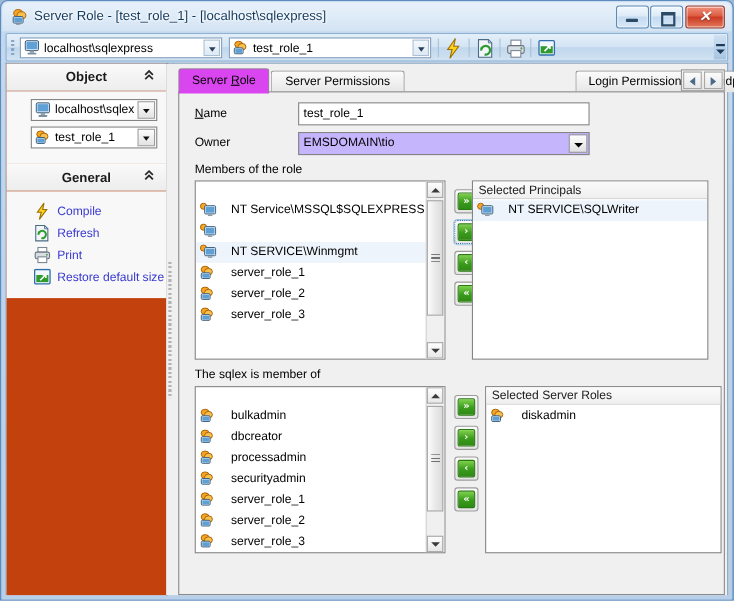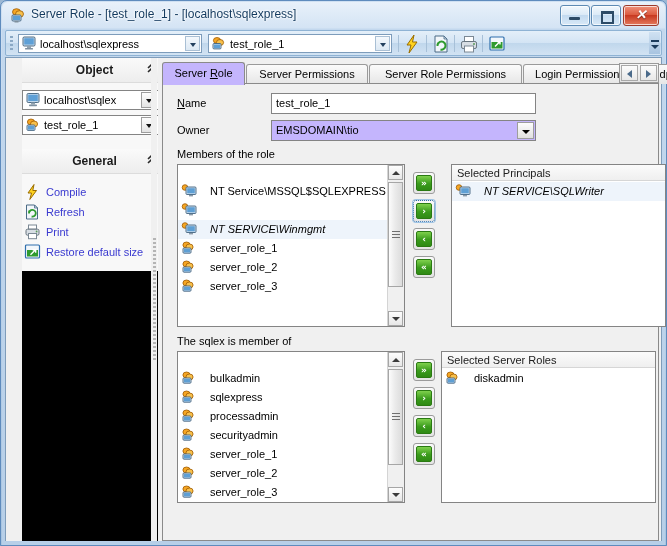--- a/index.html
+++ b/index.html
@@ -108,38 +108,38 @@
   
   #client{
     position:absolute;left:3px;top:55px;right:3px;bottom:4px;
     background:#f0f0f0;
     border:1px solid #7e9cba;
     border-bottom:none;
     box-sizing:border-box;
   }
   
   #sidebar{
-    position:absolute;left:16px;top:0;width:145px;bottom:0;
-    background:#000000;
+    position:absolute;left:0;top:0;width:145px;bottom:0;
+    background:#c2410c;
     border-right:2px solid #0f172a;
   }
   .panel-head{
     position:relative;height:24px;
     background:linear-gradient(to bottom,#fafafa,#ededed);
     border-bottom:1px solid #dcdcdc;
   }
   .panel-head .ph-title{
     position:absolute;left:0;right:0;top:5px;text-align:center;
     font-size:12px;font-weight:bold;color:#1a1a1a;
   }
   .ph-chev{
     position:absolute;right:10px;top:5px;width:11px;height:12px;color:#333;
     font-size:10px;line-height:12px;text-align:center;cursor:default;
   }
-  .panel-body{padding:7px 8px 9px 0;background:#f8f8f8;}
+  .panel-body{padding:7px 8px 9px 22px;background:#f8f8f8;}
   .sb-combo{
     position:relative;height:20px;margin-bottom:5px;
     background:#fff;border:1px solid #848484;
     box-sizing:border-box;
   }
   .sb-combo .cb-icon{position:absolute;left:2px;top:1px;width:16px;height:16px;}
   .sb-combo .cb-text{
     position:absolute;left:21px;top:3px;right:19px;
     font-size:11px;white-space:nowrap;overflow:hidden;color:#000;
   }
@@ -185,21 +185,21 @@
     box-sizing:border-box;
     font-size:11px;color:#000;
     line-height:19px;
     text-align:center;
     cursor:default;
     white-space:nowrap;
     overflow:hidden;
   }
   .tab.active{
     top:0;height:23px;line-height:21px;
-    background:#c4b5fd;
+    background:#d946ef;
     border-color:#8a8a8a;
     z-index:3;
   }
   .tab u{text-decoration:underline;}
   #tab-scrollers{
     position:absolute;right:0;top:1px;width:40px;height:20px;
     background:linear-gradient(to bottom,#f6f6f6,#e4e4e4);
     border:1px solid #9a9a9a;box-sizing:border-box;
   }
   .tsbtn{
@@ -253,21 +253,21 @@
     border-bottom:1px solid #d6d6d6;
     font-size:11px;color:#202020;
     padding:2px 0 0 5px;box-sizing:border-box;
     white-space:nowrap;
   }
   .lb-items{position:absolute;left:0;top:17px;right:0;bottom:0;overflow:hidden;}
   .lb-item{
     position:relative;height:19px;line-height:19px;
     padding-left:32px;font-size:11px;color:#000;white-space:nowrap;cursor:default;
   }
-  .lb-item.sel{background:#eef4fb;font-style:italic;}
+  .lb-item.sel{background:#eef4fb;}
   .lb-item .it-icon{position:absolute;left:3px;top:2px;width:18px;height:15px;}
   
   .vscroll{
     position:absolute;right:0;top:0;width:16px;bottom:0;
     background:#f0f0f0;border-left:1px solid #d4d4d4;
   }
   .vs-btn{
     position:absolute;left:0;width:15px;height:15px;
     background:linear-gradient(to bottom,#fdfdfd,#e7e7e7);
     border:1px solid #a6a6a6;box-sizing:border-box;cursor:default;
@@ -489,23 +489,20 @@
 
     <div id="main">
 
       <div id="tabstrip">
         <div class="tab active" style="left:0;width:83px">
           <span>Server <u>R</u>ole</span>
         </div>
         <div class="tab" style="left:84px;width:122px">
           <span>Server Permissions</span>
         </div>
-        <div class="tab" style="left:207px;width:153px">
-          <span>Server Role Permissions</span>
-        </div>
         <div class="tab" style="left:361px;width:114px">
           <span>Login Permissions</span>
         </div>
         <div class="tab" style="left:476px;width:70px">
           <span>Endpoint P</span>
         </div>
         <div id="tab-scrollers">
           <div class="tsbtn" id="ts-left"></div>
           <div class="tsbtn" id="ts-right"></div>
         </div>
@@ -609,21 +606,21 @@
         <div class="xbtn focused" style="left:250px;top:116px">
           <span class="gsq">›</span>
         </div>
         <div class="xbtn" style="left:250px;top:144px">
           <span class="gsq">‹</span>
         </div>
         <div class="xbtn" style="left:250px;top:172px">
           <span class="gsq">«</span>
         </div>
 
-        <div class="listbox" style="left:288px;top:80px;width:215px;height:163px">
+        <div class="listbox" style="left:266px;top:80px;width:215px;height:163px">
           <div class="lb-header">Selected Principals</div>
           <div class="lb-items">
             <div class="lb-item sel">
               <span class="it-icon">
                 <svg width="18" height="15" viewBox="0 0 18 15">
                   <circle cx="4" cy="3.5" r="2.8" fill="#f6a623" stroke="#a05a00" stroke-width=".8"></circle>
                   <rect x="5" y="3" width="10" height="7.5" rx="1" fill="#cfe0ef" stroke="#41627f" stroke-width=".9"></rect>
                   <rect x="6.2" y="4.2" width="7.6" height="5.1" fill="#5e9fd4"></rect>
                   <rect x="8" y="11" width="4" height="1.4" fill="#8a9aa8"></rect>
                 </svg>
@@ -650,21 +647,21 @@
             </div>
             <div class="lb-item">
               <span class="it-icon">
                 <svg width="18" height="15" viewBox="0 0 18 15">
                       <ellipse cx="5.5" cy="4" rx="3.6" ry="3" fill="#f6a623" stroke="#a05a00" stroke-width=".8"></ellipse>
                       <ellipse cx="8.5" cy="6" rx="3.6" ry="3" fill="#f8c04a" stroke="#a05a00" stroke-width=".8"></ellipse>
                       <rect x="2" y="7" width="8" height="5.2" rx="1" fill="#cfe0ef" stroke="#41627f" stroke-width=".9"></rect>
                       <rect x="3" y="8" width="6" height="3.4" fill="#5e9fd4"></rect>
                     </svg>
               </span>
-              <span>sqlexpress</span>
+              <span>dbcreator</span>
             </div>
             <div class="lb-item">
               <span class="it-icon">
                 <svg width="18" height="15" viewBox="0 0 18 15">
                       <ellipse cx="5.5" cy="4" rx="3.6" ry="3" fill="#f6a623" stroke="#a05a00" stroke-width=".8"></ellipse>
                       <ellipse cx="8.5" cy="6" rx="3.6" ry="3" fill="#f8c04a" stroke="#a05a00" stroke-width=".8"></ellipse>
                       <rect x="2" y="7" width="8" height="5.2" rx="1" fill="#cfe0ef" stroke="#41627f" stroke-width=".9"></rect>
                       <rect x="3" y="8" width="6" height="3.4" fill="#5e9fd4"></rect>
                     </svg>
               </span>

